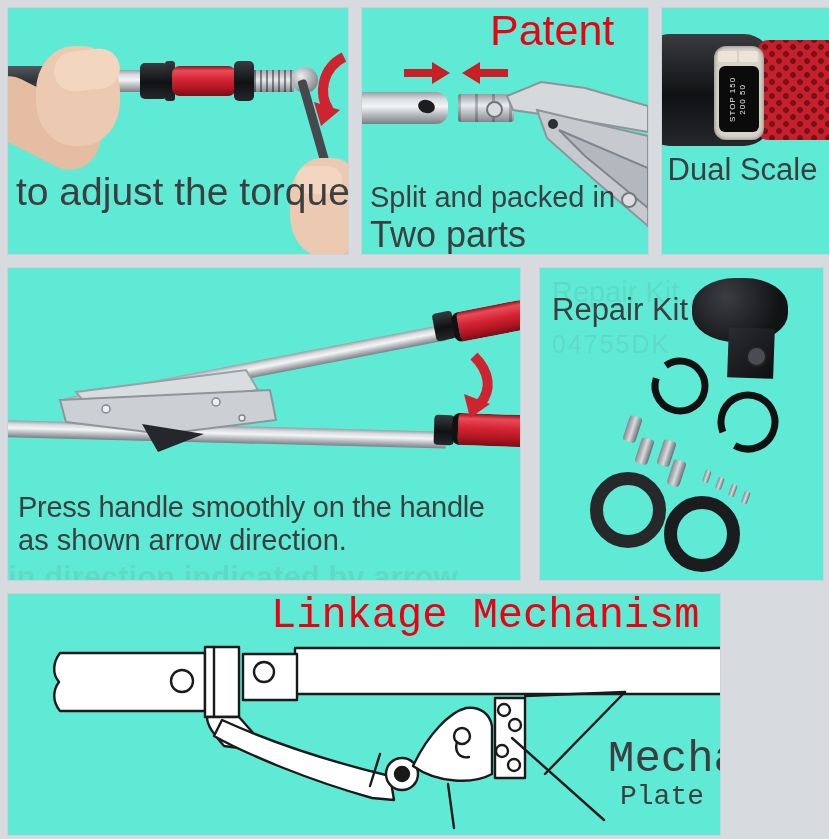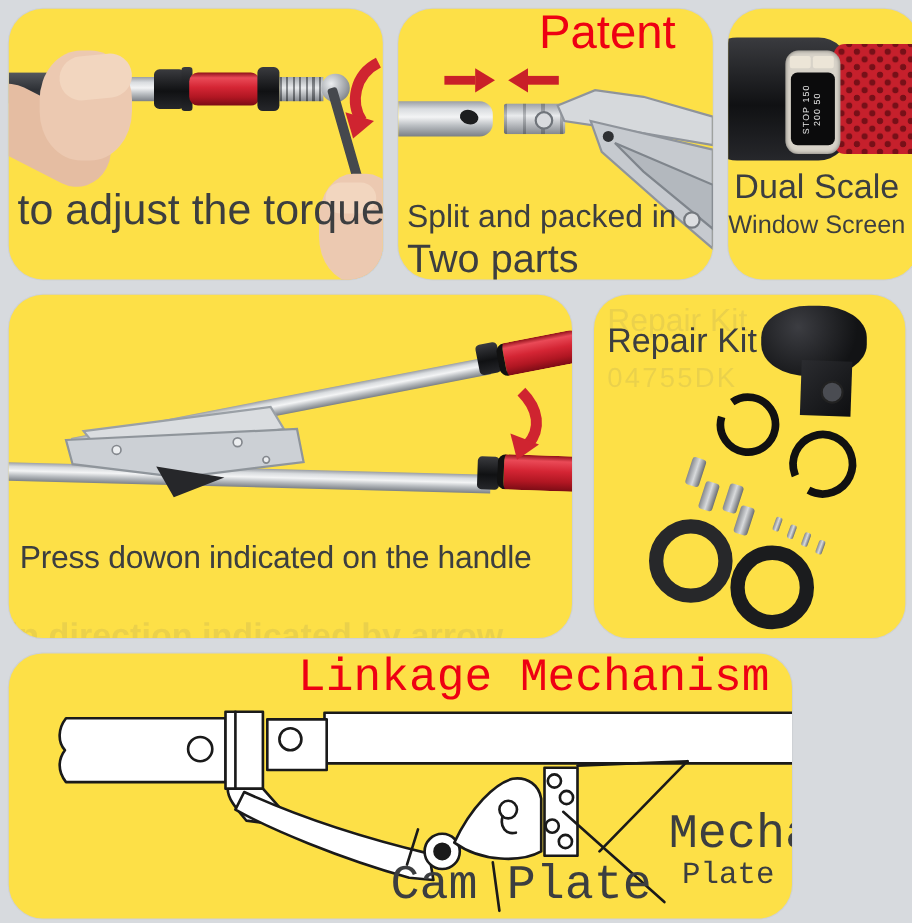--- a/index.html
+++ b/index.html
@@ -1,18 +1,18 @@
 <!DOCTYPE html>
 <html><head>
 <meta charset="utf-8">
 <style>
   html,body{margin:0;padding:0;background:#d7dade;}
   .page{position:relative;width:829px;height:839px;background:#d7dade;overflow:hidden;
         font-family:"Liberation Sans",sans-serif;}
-  .panel{position:absolute;background:#fde047;overflow:hidden;box-shadow:0 0 0 1px rgba(0,0,0,.04);border-radius:31px;}
+  .panel{position:absolute;background:#5eead4;overflow:hidden;box-shadow:0 0 0 1px rgba(0,0,0,.04);}
   .abs{position:absolute;}
   .cap{position:absolute;color:#3c3e40;white-space:nowrap;line-height:1.05;}
   .redtxt{color:#ee0013;}
   .ghost{position:absolute;color:#6b6b6b;opacity:.12;white-space:nowrap;}
   .metal{background:linear-gradient(180deg,#9a9ea4 0%,#d9dcdf 22%,#f3f4f5 45%,#b9bdc1 70%,#7b8086 100%);}
   .metal-dark{background:linear-gradient(180deg,#55585d,#2e3136 55%,#4b4e53);}
   .blackpart{background:linear-gradient(180deg,#3a3b3f,#101113 55%,#26272b);}
   .redgrip{background:linear-gradient(180deg,#8f1119 0%,#ea4a57 16%,#d42534 45%,#b01622 75%,#7c0c15 100%);}
   .skin{background:#ecc9b1;}
   .skin2{background:#e5bda2;}
@@ -89,21 +89,20 @@
     <div class="abs" style="left:77px;top:43px;width:19px;height:11px;background:#ece5d7;border-radius:2px;"></div>
     <div class="abs" style="left:57px;top:58px;width:40px;height:66px;border-radius:6px;background:#0b0b0c;display:flex;align-items:center;justify-content:center;">
       <div style="transform:rotate(-90deg);color:#e8e8e8;font-size:8px;letter-spacing:1px;text-align:center;line-height:1.3;white-space:nowrap;">
         <span>STOP</span>
         <span>150</span><br>
         <span>200</span>
         <span>50</span>
       </div>
     </div>
     <div class="cap" style="left:0;top:146px;width:161px;text-align:center;font-size:31px;">Dual Scale</div>
-    <div class="cap" style="left:0;top:184px;width:161px;text-align:center;font-size:23px;">Window Screen</div>
   </div>
 
   <div class="panel" style="left:8px;top:268px;width:512px;height:312px;">
     <div class="abs metal" style="left:58px;top:130px;width:386px;height:16px;transform:rotate(-11deg);transform-origin:left center;"></div>
     <div class="abs metal" style="left:-6px;top:152px;width:444px;height:17px;transform:rotate(1.5deg);transform-origin:left center;"></div>
     <svg style="left:38px;top:96px;" width="240" height="112" viewBox="0 0 240 112">
       <polygon points="30,28 200,6 212,26 48,50" fill="#dadde0" stroke="#9aa0a6" stroke-width="2"></polygon>
       <polygon points="14,36 224,26 230,56 118,70 20,58" fill="#ccd0d5" stroke="#8f959b" stroke-width="2"></polygon>
       <polygon points="96,60 158,70 112,88" fill="#26272a"></polygon>
       <circle cx="60" cy="45" r="4" fill="#eceef0" stroke="#84888e" stroke-width="1.5"></circle>
@@ -111,21 +110,22 @@
       <circle cx="196" cy="54" r="3" fill="#eceef0" stroke="#84888e" stroke-width="1.5"></circle>
     </svg>
     <div class="abs blackpart" style="left:426px;top:44px;width:20px;height:28px;border-radius:4px;transform:rotate(-11deg);"></div>
     <div class="abs redgrip" style="left:444px;top:38px;width:70px;height:30px;border-radius:8px;border-left:6px solid #111;transform:rotate(-11deg);"></div>
     <div class="abs blackpart" style="left:426px;top:147px;width:20px;height:30px;border-radius:4px;transform:rotate(2deg);"></div>
     <div class="abs redgrip" style="left:444px;top:146px;width:70px;height:32px;border-radius:8px;border-left:6px solid #111;transform:rotate(2deg);"></div>
     <svg style="left:438px;top:84px;" width="48" height="66" viewBox="0 0 48 66">
       <path d="M28,4 C44,20 46,38 34,52" fill="none" stroke="#cf2430" stroke-width="10"></path>
       <polygon points="18,42 44,52 24,66" fill="#cf2430"></polygon>
     </svg>
-    <div class="cap" style="left:10px;top:224px;font-size:29px;letter-spacing:-.3px;">Press dowon indicated on the handle</div>
+    <div class="cap" style="left:10px;top:224px;font-size:29px;letter-spacing:-.3px;">Press handle smoothly on the handle</div>
+    <div class="cap" style="left:10px;top:257px;font-size:29px;">as shown arrow direction.</div>
     <div class="ghost" style="left:0;top:292px;font-size:31px;font-weight:bold;">in direction indicated by arrow...</div>
   </div>
 
   <div class="panel" style="left:540px;top:268px;width:283px;height:312px;">
     <div class="ghost" style="left:12px;top:8px;font-size:29px;">Repair Kit</div>
     <div class="cap" style="left:12px;top:26px;font-size:31px;">Repair Kit</div>
     <div class="ghost" style="left:12px;top:62px;font-size:25px;letter-spacing:2px;">04755DK</div>
 
     <div class="abs" style="left:152px;top:10px;width:96px;height:64px;border-radius:45%;background:radial-gradient(circle at 35% 30%,#3c3d42,#121315 70%);"></div>
     <div class="abs" style="left:188px;top:60px;width:46px;height:50px;background:linear-gradient(135deg,#2b2c30,#0e0f11);transform:rotate(2deg);"></div>
@@ -193,18 +193,17 @@
       <circle cx="507" cy="91" r="6"></circle>
       <circle cx="494" cy="117" r="6"></circle>
       <circle cx="506" cy="131" r="6"></circle>
 
       <line x1="517" y1="62" x2="617" y2="58"></line>
       <line x1="617" y1="58" x2="537" y2="140"></line>
 
       <line x1="504" y1="104" x2="596" y2="186"></line>
       <line x1="440" y1="150" x2="446" y2="194"></line>
     </svg>
-    <div class="cap" style="left:347px;top:188px;font-size:44px;">Cam Plate</div>
     <div class="cap" style="left:600px;top:142px;font-size:44px;">Mechanism</div>
     <div class="cap" style="left:612px;top:188px;font-size:28px;">Plate</div>
   </div>
 
 </div>
 
 </body></html>

